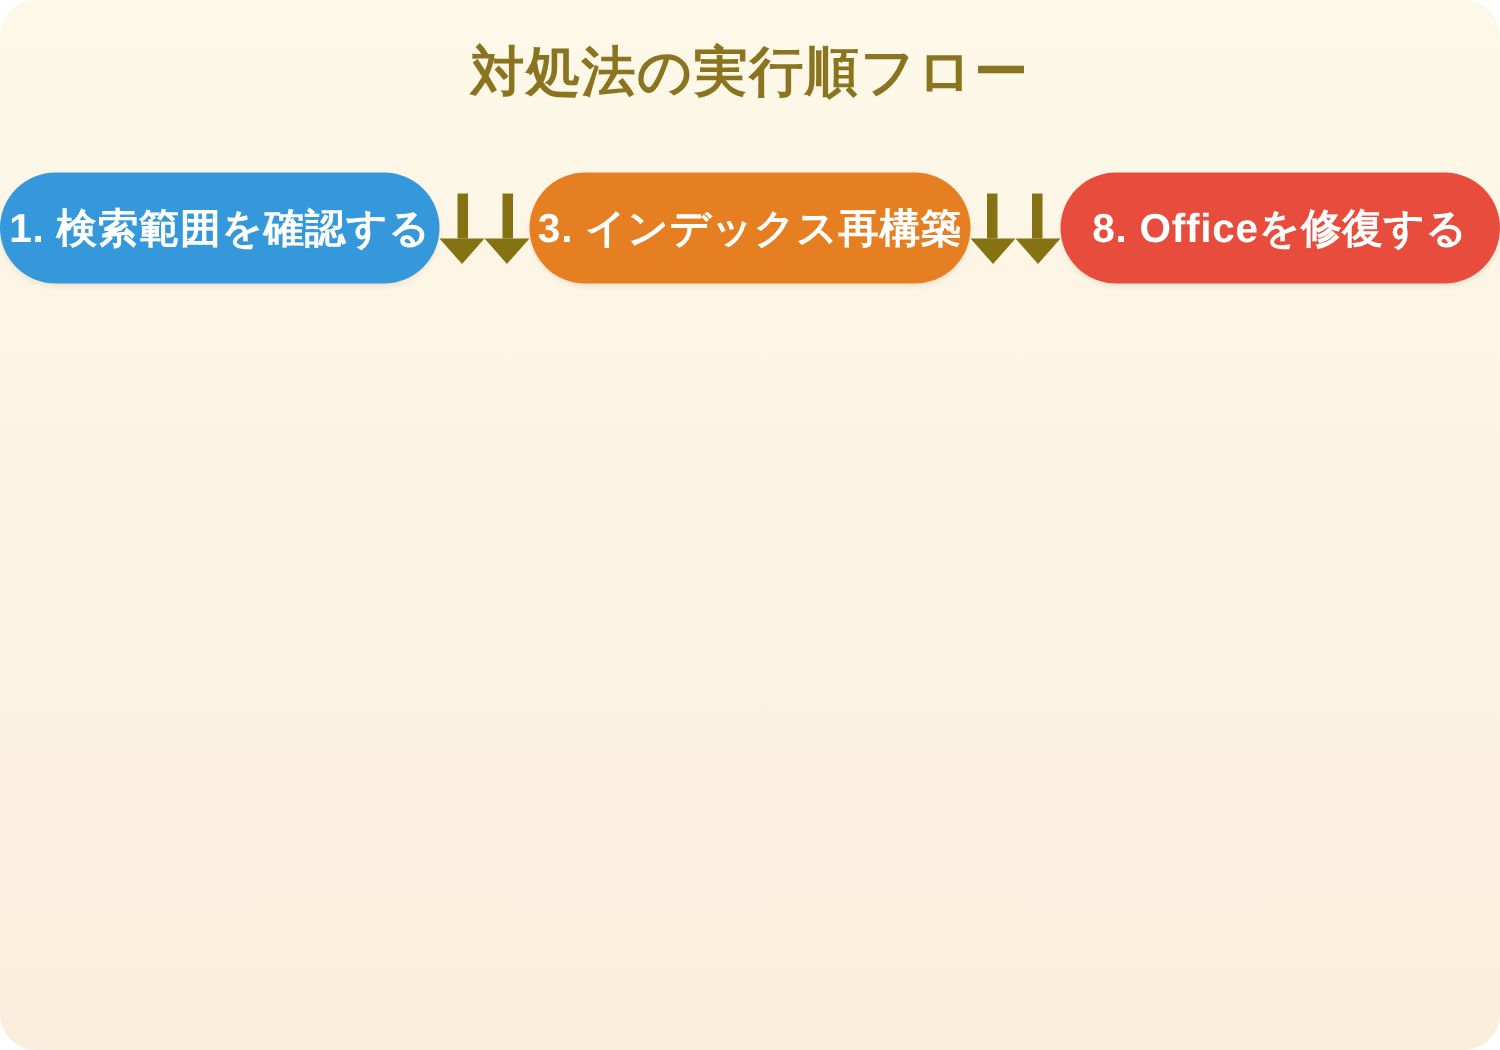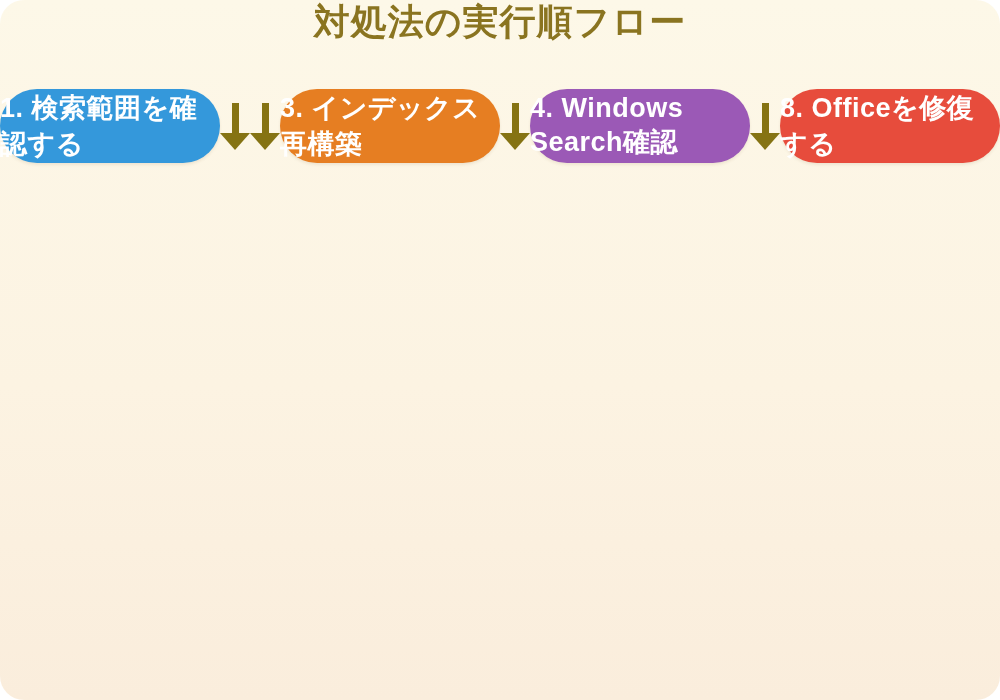--- a/index.html
+++ b/index.html
@@ -12,20 +12,21 @@
     position: relative;
     width: 1000px;
     height: 700px;
     border-radius: 24px;
     overflow: hidden;
     background: linear-gradient(180deg, #fdf8e8 0%, #fcf3e2 55%, #faeddc 100%);
     box-sizing: border-box;
   }
   .title {
     margin: 0;
+    padding-top: 26px;
     text-align: center;
     font-size: 36px;
     line-height: 1.2;
     font-weight: 800;
     letter-spacing: 1px;
     color: #8a7420;
   }
   .flow {
     margin-top: 46px;
     display: flex;
@@ -85,21 +86,20 @@
       <div class="head" style="border-top-color: rgb(133, 115, 19);"></div>
     </div>
 
     <div class="step" style="background-color: rgb(230, 126, 34);">3. インデックス再構築</div>
 
     <div class="arrow">
       <div class="stem" style="background-color: rgb(133, 115, 19);"></div>
       <div class="head" style="border-top-color: rgb(133, 115, 19);"></div>
     </div>
 
-    <div class="step" style="background-color: rgb(155, 89, 182);">4. Windows Search確認</div>
 
     <div class="arrow">
       <div class="stem" style="background-color: rgb(133, 115, 19);"></div>
       <div class="head" style="border-top-color: rgb(133, 115, 19);"></div>
     </div>
 
     <div class="step" style="background-color: rgb(231, 76, 60);">8. Officeを修復する</div>
 
   </div>
 </div>

